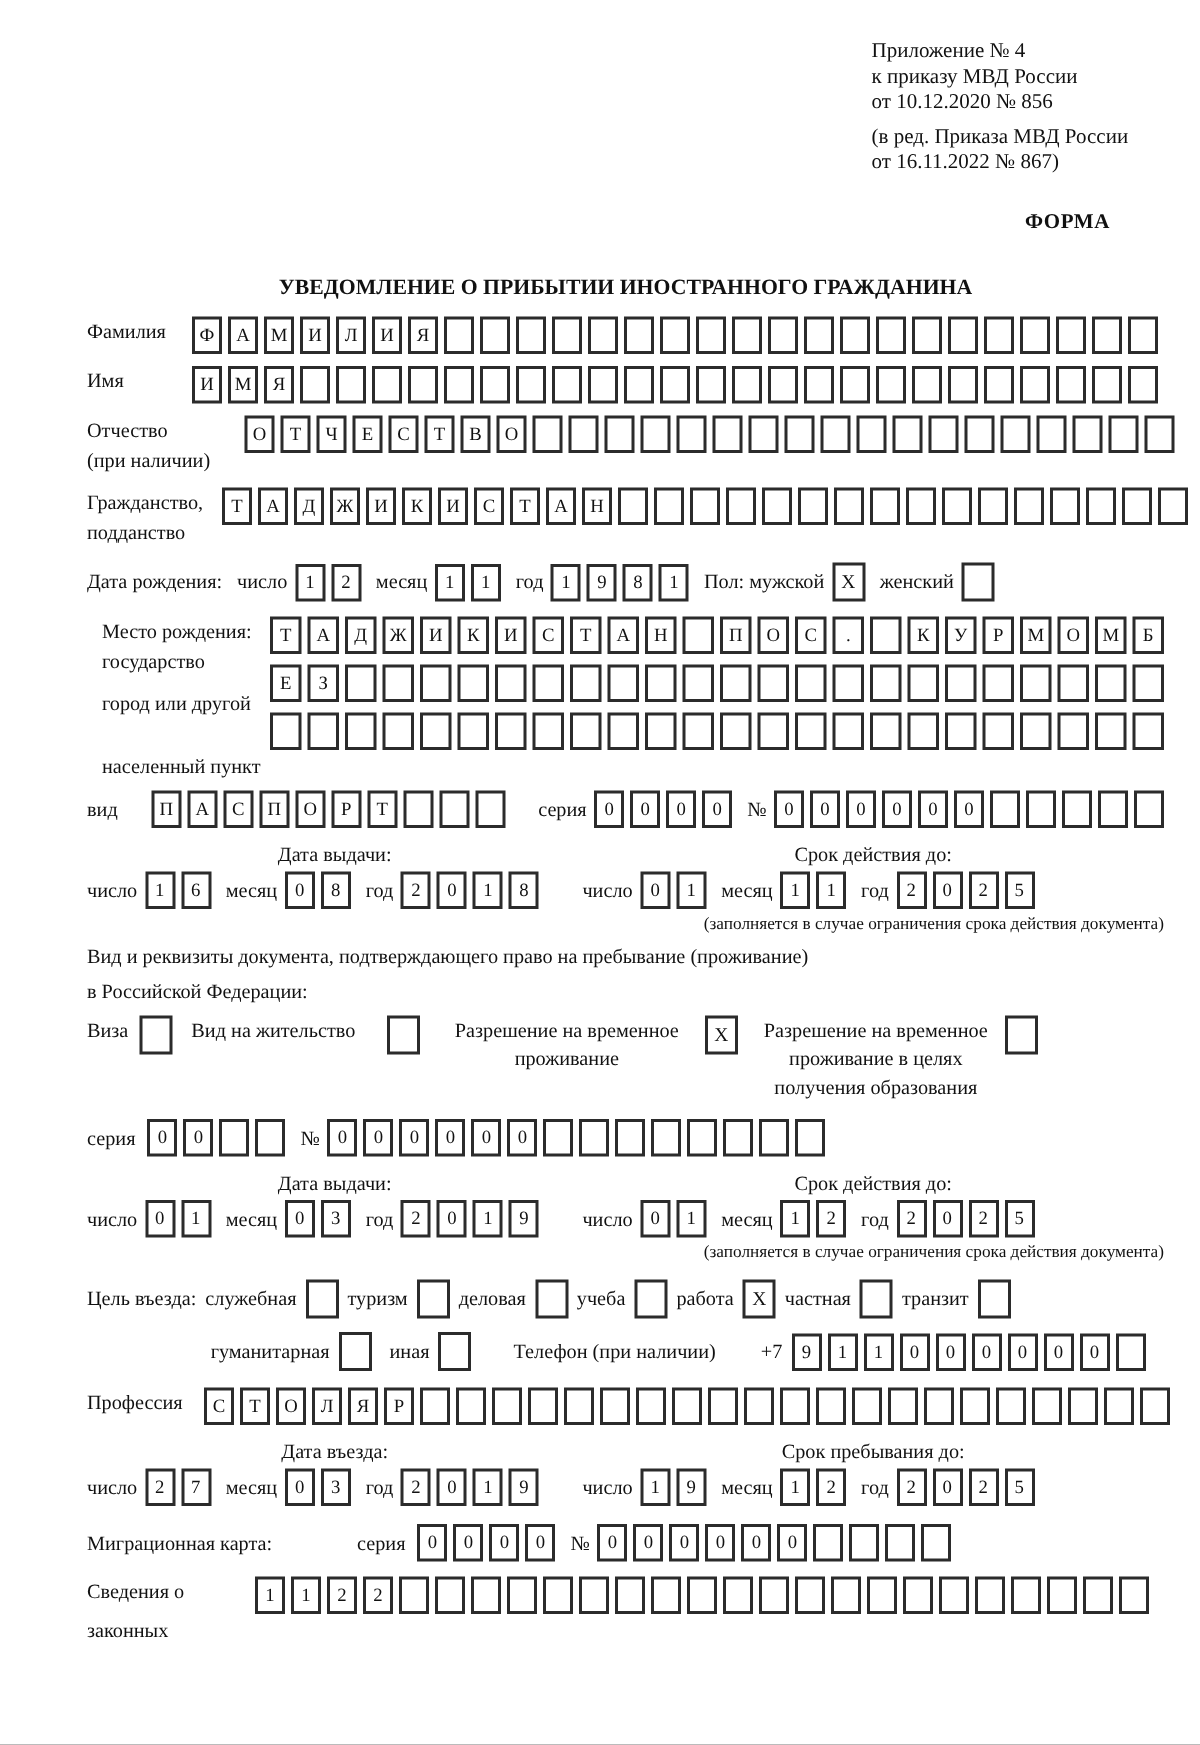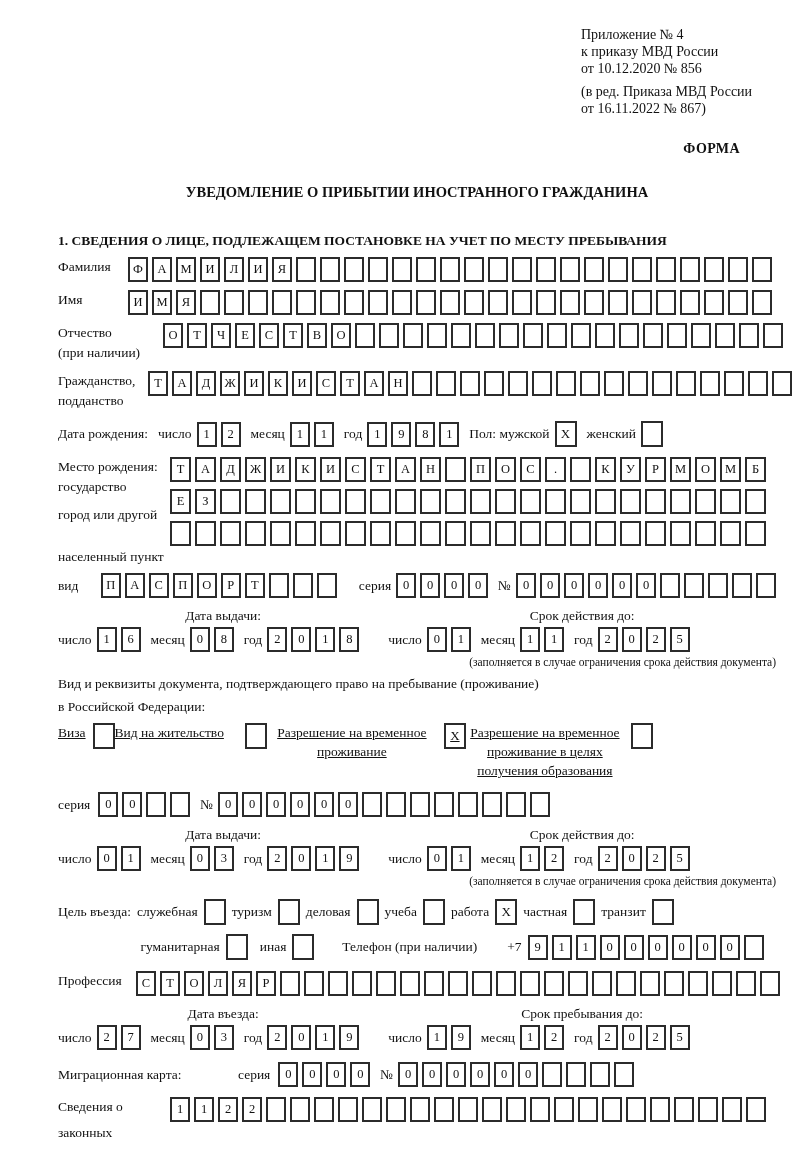--- a/index.html
+++ b/index.html
@@ -43,21 +43,21 @@
   .date-row{display:flex;margin-top:3px;align-items:center;}
   .dgroup{display:flex;align-items:center;}
   .dgroup.left{width:46%;}
   .dlbl{margin:0 5px 0 10px;}
   .dlbl.first{margin-left:0;}
   .small-note{font-size:11.5px;text-align:right;margin-top:4px;}
   .inline-row{display:flex;align-items:center;flex-wrap:nowrap;margin-top:10px;}
   .inline-row .gap{width:8px;flex:none;}
   .doc-header{margin-top:10px;text-align:center;font-weight:bold;font-size:13px;}
   
-  .resid-options{display:flex;align-items:flex-start;margin-top:8px;text-decoration:underline;}
+  .resid-options{display:flex;align-items:flex-start;margin-top:8px;gap:13px;}
   .opt{display:flex;align-items:flex-start;gap:7px;}
   .opt .opt-label{line-height:19px;}
   .opt .center{text-align:center;}
   .optw170{width:170px;}
   .optw158{width:158px;}
   
   .purpose-row{display:flex;align-items:center;margin-top:12px;gap:6px;flex-wrap:nowrap;}
   .purpose-row2{display:flex;align-items:center;margin-top:9px;gap:6px;margin-left:70px;justify-content:center;}
 </style>
 </head>
@@ -72,21 +72,20 @@
     <div class="para2">(в ред. Приказа МВД России</div>
     <div>от 16.11.2022 № 867)</div>
   </div>
 
   <div class="forma">ФОРМА</div>
 
   <div class="title">
     <div>УВЕДОМЛЕНИЕ О ПРИБЫТИИ ИНОСТРАННОГО ГРАЖДАНИНА</div>
   </div>
 
-  <div class="section-title">1. СВЕДЕНИЯ О ЛИЦЕ, ПОДЛЕЖАЩЕМ ПОСТАНОВКЕ НА УЧЕТ ПО МЕСТУ ПРЕБЫВАНИЯ</div>
 
   <div class="frow">
     <span class="flabel lw70">Фамилия</span>
     <span class="cells">
         <span class="cell">Ф</span>
         <span class="cell">А</span>
         <span class="cell">М</span>
         <span class="cell">И</span>
         <span class="cell">Л</span>
         <span class="cell">И</span>
@@ -236,21 +235,21 @@
         <span class="cell">9</span>
         <span class="cell">8</span>
         <span class="cell">1</span>
       </span>
     <span class="dlbl">Пол: мужской</span>
     <span class="cbox">X</span>
     <span class="dlbl">женский</span>
     <span class="cbox"></span>
   </div>
 
-  <div class="frow" style="margin-top:10px;">
+  <div class="frow" style="margin-top:10px;justify-content:flex-end;">
     <span class="flabel lw112">
       <div>Место рождения:</div>
       <div>государство</div>
       <div style="margin-top:8px;">город или другой</div>
       <div style="margin-top:22px;">населенный пункт</div>
     </span>
     <span class="cellrows">
       <span class="cells w18">
           <span class="cell">Т</span>
           <span class="cell">А</span>

